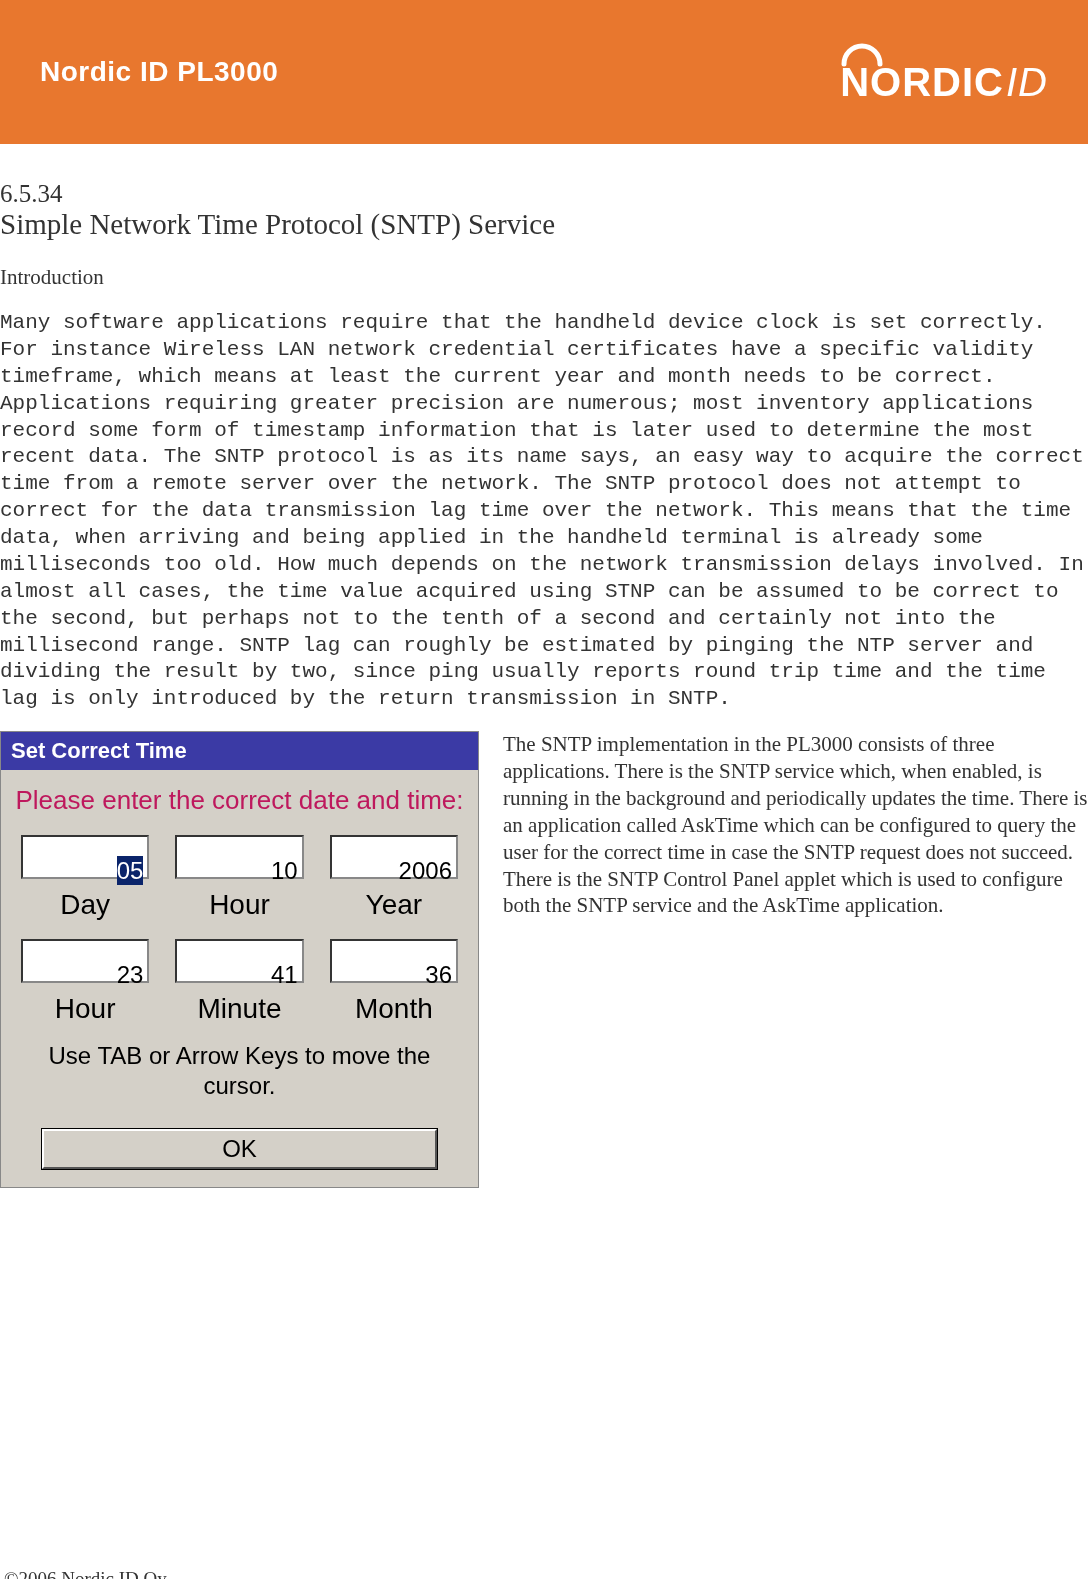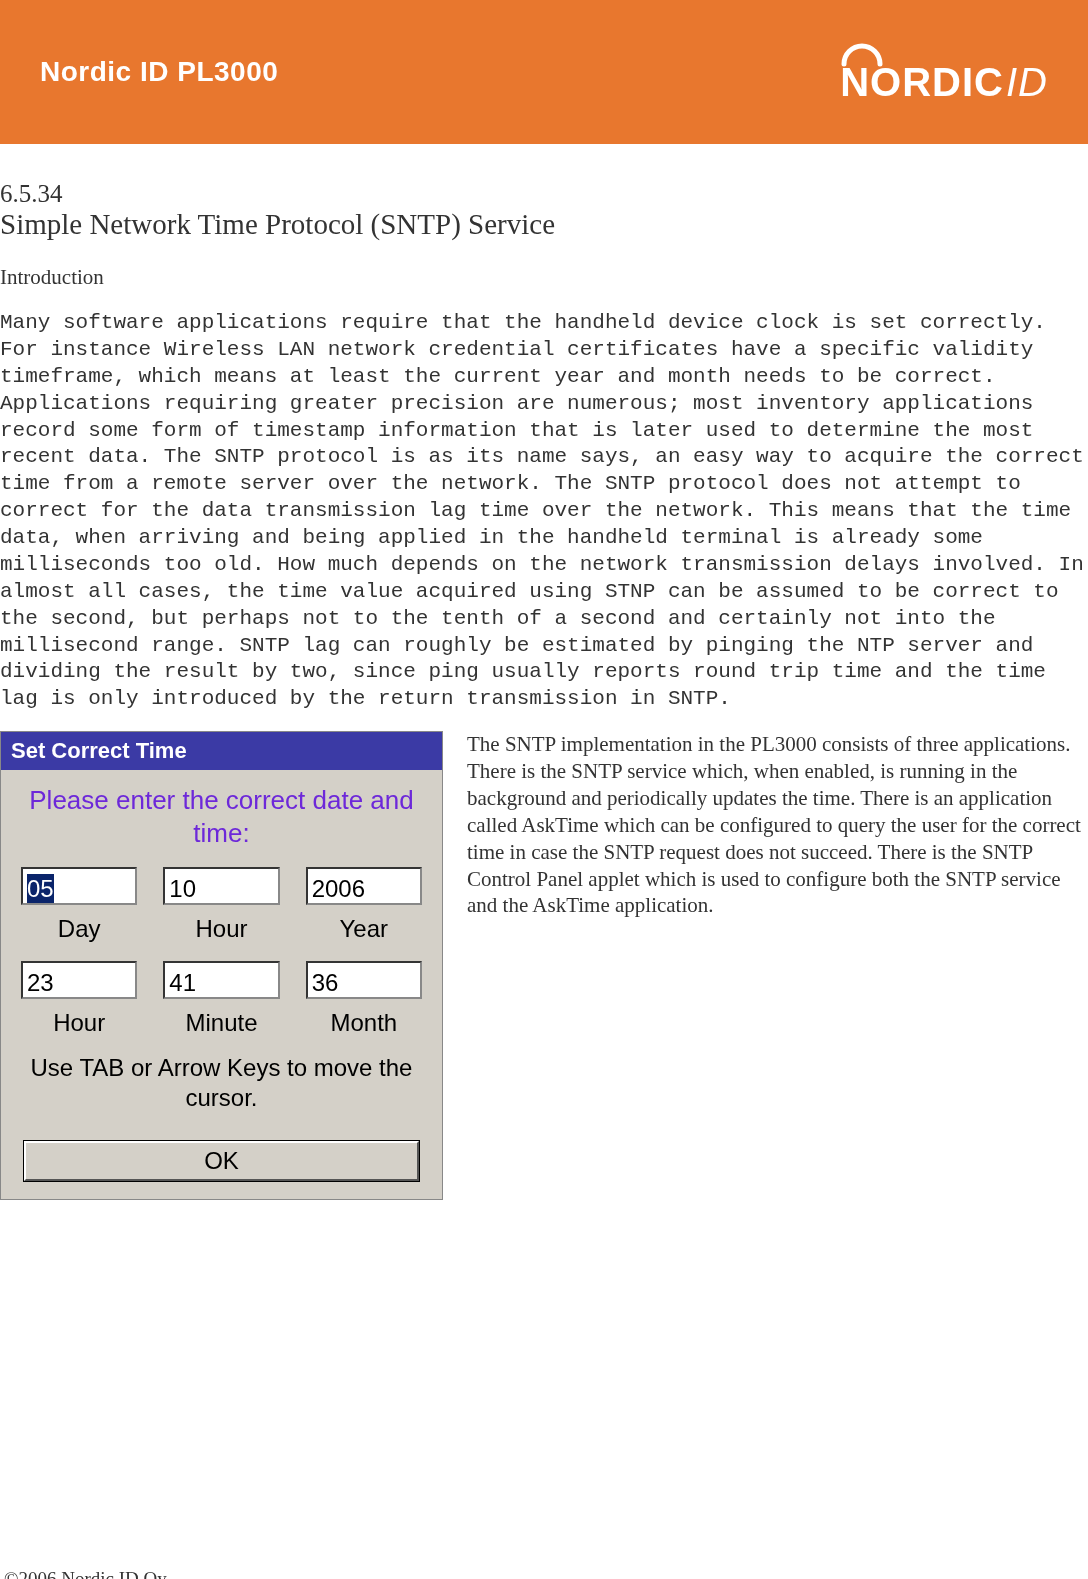--- a/index.html
+++ b/index.html
@@ -82,76 +82,76 @@
     gap: 24px;
     align-items: flex-start;
   }
   .side-para {
     font-size: 21px;
     line-height: 1.28;
     flex: 1;
   }
   
   .dialog {
-    width: 443px;
+    width: 479px;
     border: 1px solid #888;
     background: #d4d0c8;
     font-family: Tahoma, Arial, sans-serif;
   }
   .dialog-titlebar {
     background: linear-gradient(#3b3aa5, #3b3aa5);
     color: #fff;
     font-weight: bold;
     font-size: 22px;
     padding: 6px 10px;
   }
   .dialog-body {
     padding: 14px 14px 18px 14px;
     text-align: center;
   }
   .dialog-prompt {
     font-size: 26px;
-    color: #6d28d9;
+    color: #be185d;
     line-height: 1.25;
     margin-bottom: 18px;
   }
   .fields-row {
     display: flex;
     gap: 26px;
     justify-content: flex-start;
     padding: 0 6px;
   }
   .field-cell {
     display: flex;
     flex-direction: column;
     align-items: center;
     gap: 10px;
     flex: 1;
   }
   .field-input {
     width: 100%;
     font-family: Tahoma, Arial, sans-serif;
     font-size: 24px;
-    padding: 6px 4px;
-    text-align: left;
+    padding: 20px 4px;
+    text-align: right;
     border: 2px inset #888;
     background: #fff;
     color: #000;
     height: 38px;
   }
   .field-input.selected {
     background: #fff;
   }
   .input-selection {
     background: #0a246a;
     color: #fff;
     padding: 1px 0px 1px 0px;
   }
   .field-label {
-    font-size: 24px;
+    font-size: 28px;
     color: #000;
   }
   .hint-text {
     font-size: 24px;
     color: #000;
     margin-top: 16px;
     line-height: 1.25;
   }
   .ok-button {
     margin-top: 28px;

